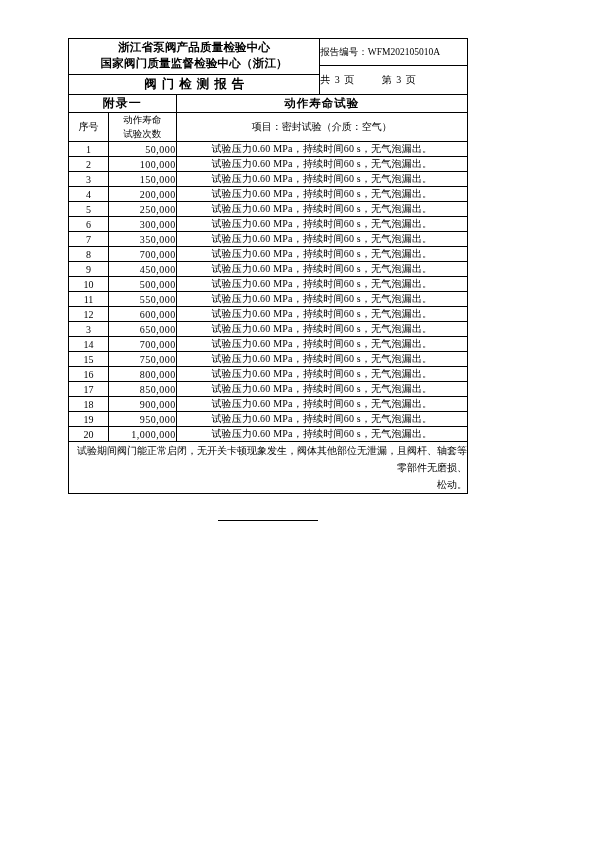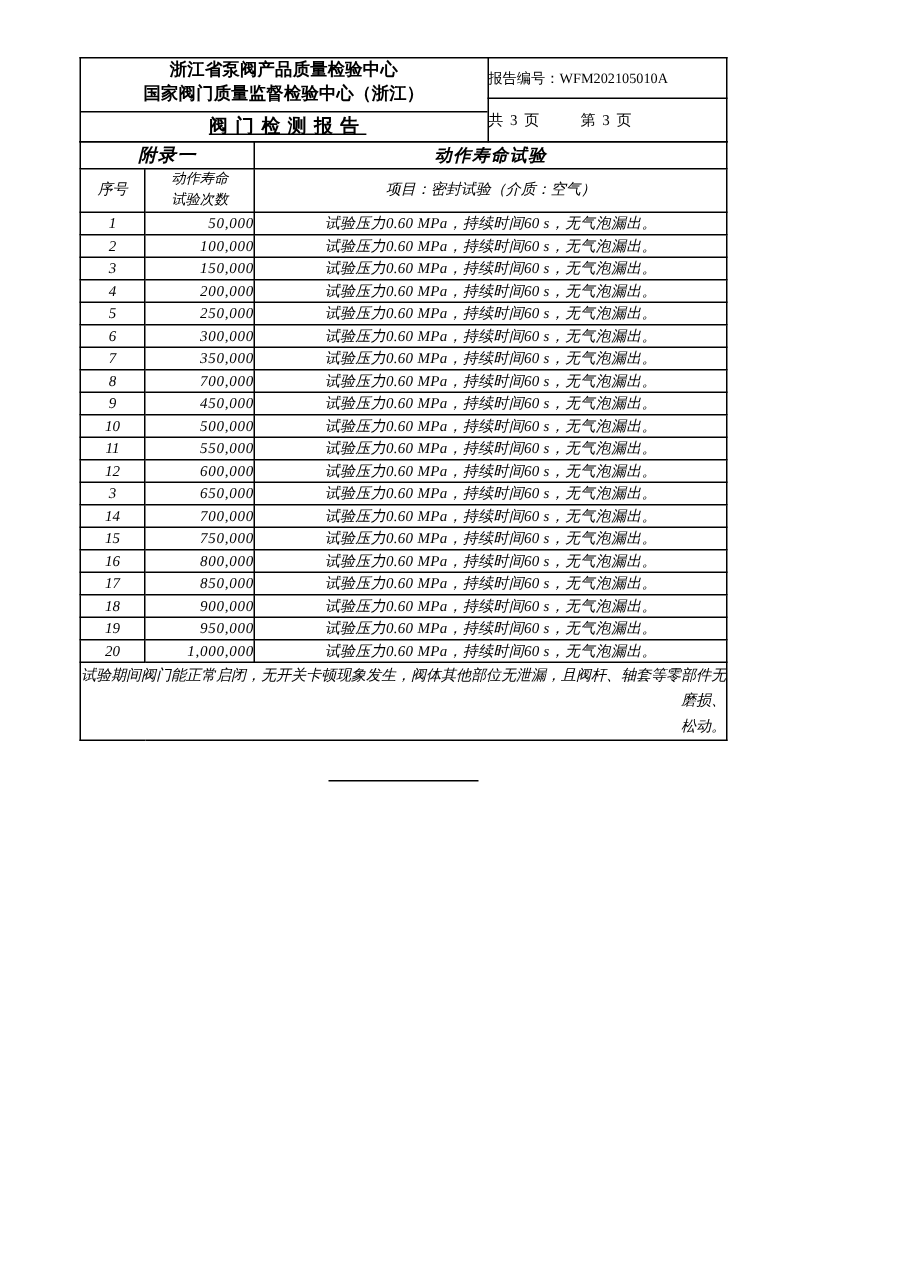--- a/index.html
+++ b/index.html
@@ -16,23 +16,23 @@
   }
   .page {
     position: absolute;
     left: 0; top: 0;
     width: 600px;
     height: 848px;
     background: #fff;
   }
   .doc {
     position: absolute;
-    left: 53px;
+    left: 68px;
     top: 38px;
-    width: 432px;
+    width: 400px;
   }
 
   table.header-tbl {
     border-collapse: collapse;
     width: 100%;
     table-layout: fixed;
   }
   table.header-tbl td {
     border: 1px solid #000;
     vertical-align: middle;
@@ -49,21 +49,20 @@
     line-height: 16px;
     letter-spacing: 0.2px;
   }
   .hdr-line3 {
     font-family: "Liberation Serif", serif;
     font-weight: bold;
     font-size: 12.5px;
     line-height: 19px;
     letter-spacing: 5px;
     padding-left: 5px;
-    text-decoration: underline;
   }
   .hdr-rule {
     border-top: 1px solid #000;
     margin: 3px 0 0 0;
   }
   .hdr-right-top {
     font-size: 9.5px;
     padding: 6px 6px 6px 8px;
     white-space: nowrap;
   }
@@ -77,21 +76,20 @@
     letter-spacing: 1px;
     text-align: center;
   }
   .hdr-right-bot .grp2 { margin-left: 24px; }
 
   table.main-tbl {
     border-collapse: collapse;
     width: 100%;
     table-layout: fixed;
     margin-top: -1px;
-    font-style: italic;
   }
   table.main-tbl td {
     border: 1px solid #000;
     padding: 0;
     vertical-align: middle;
   }
   .appendix-cell {
     font-size: 12px;
     font-weight: bold;
     text-align: center;

